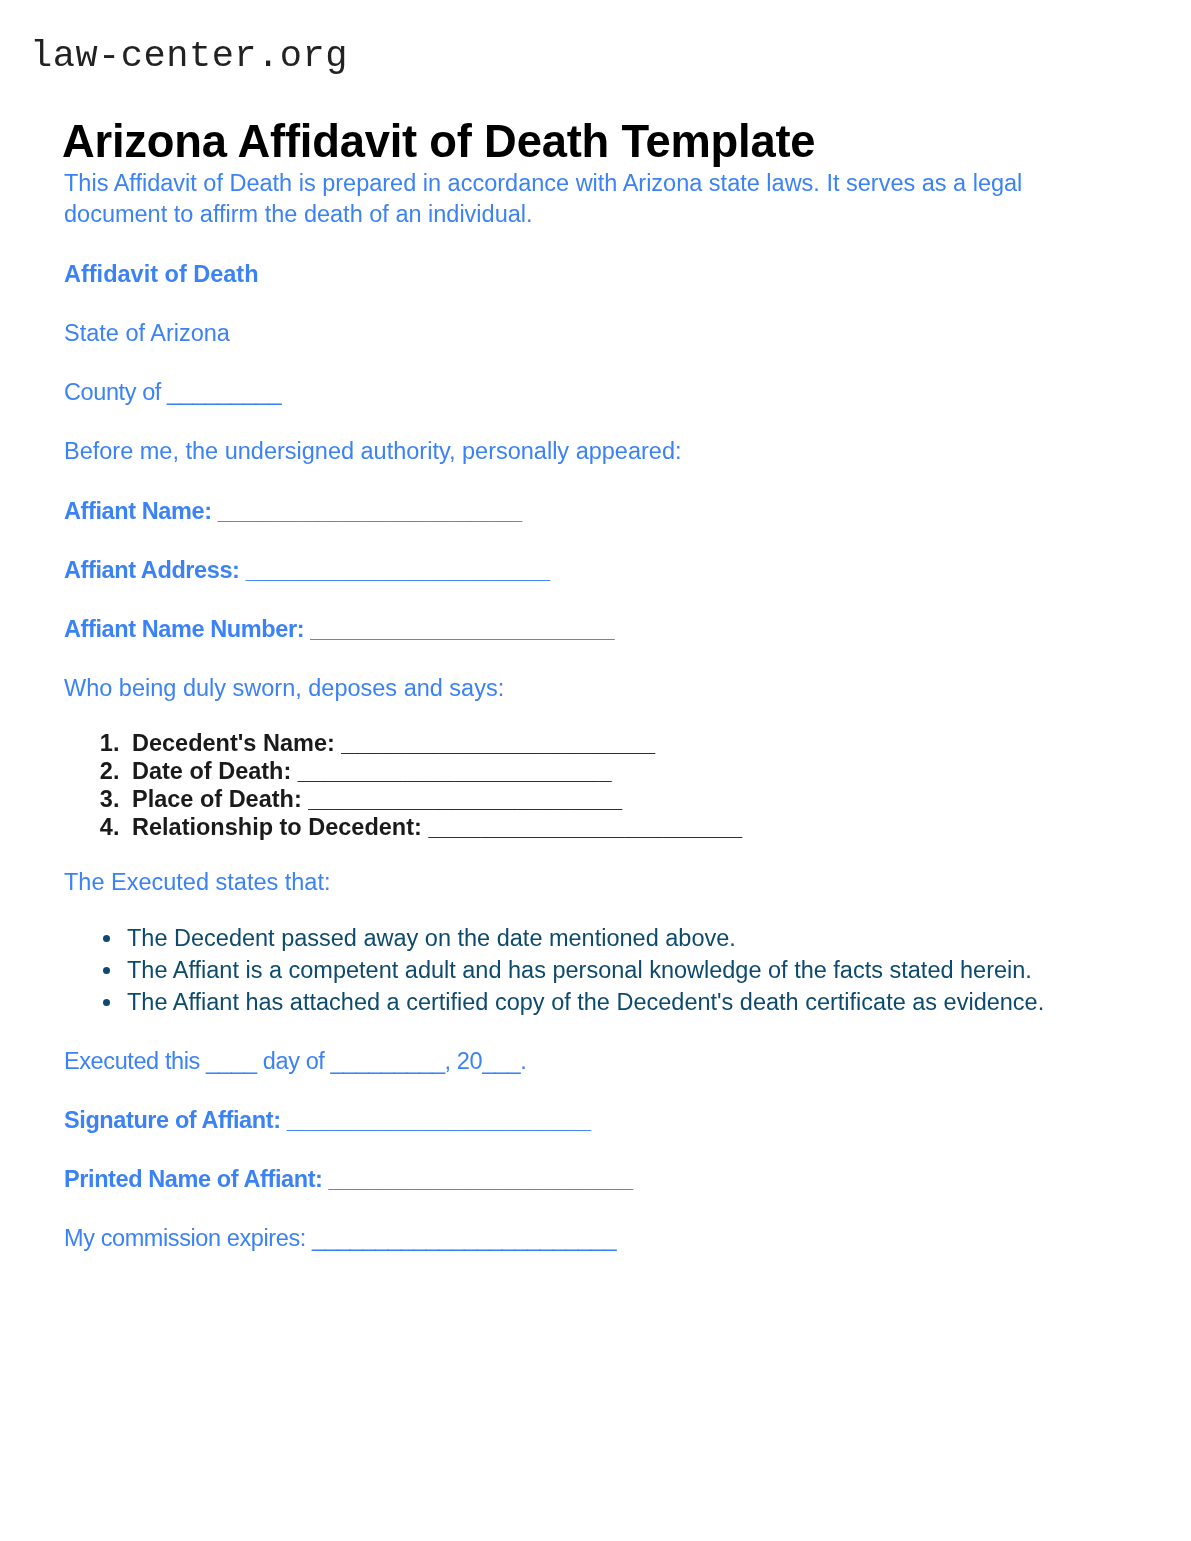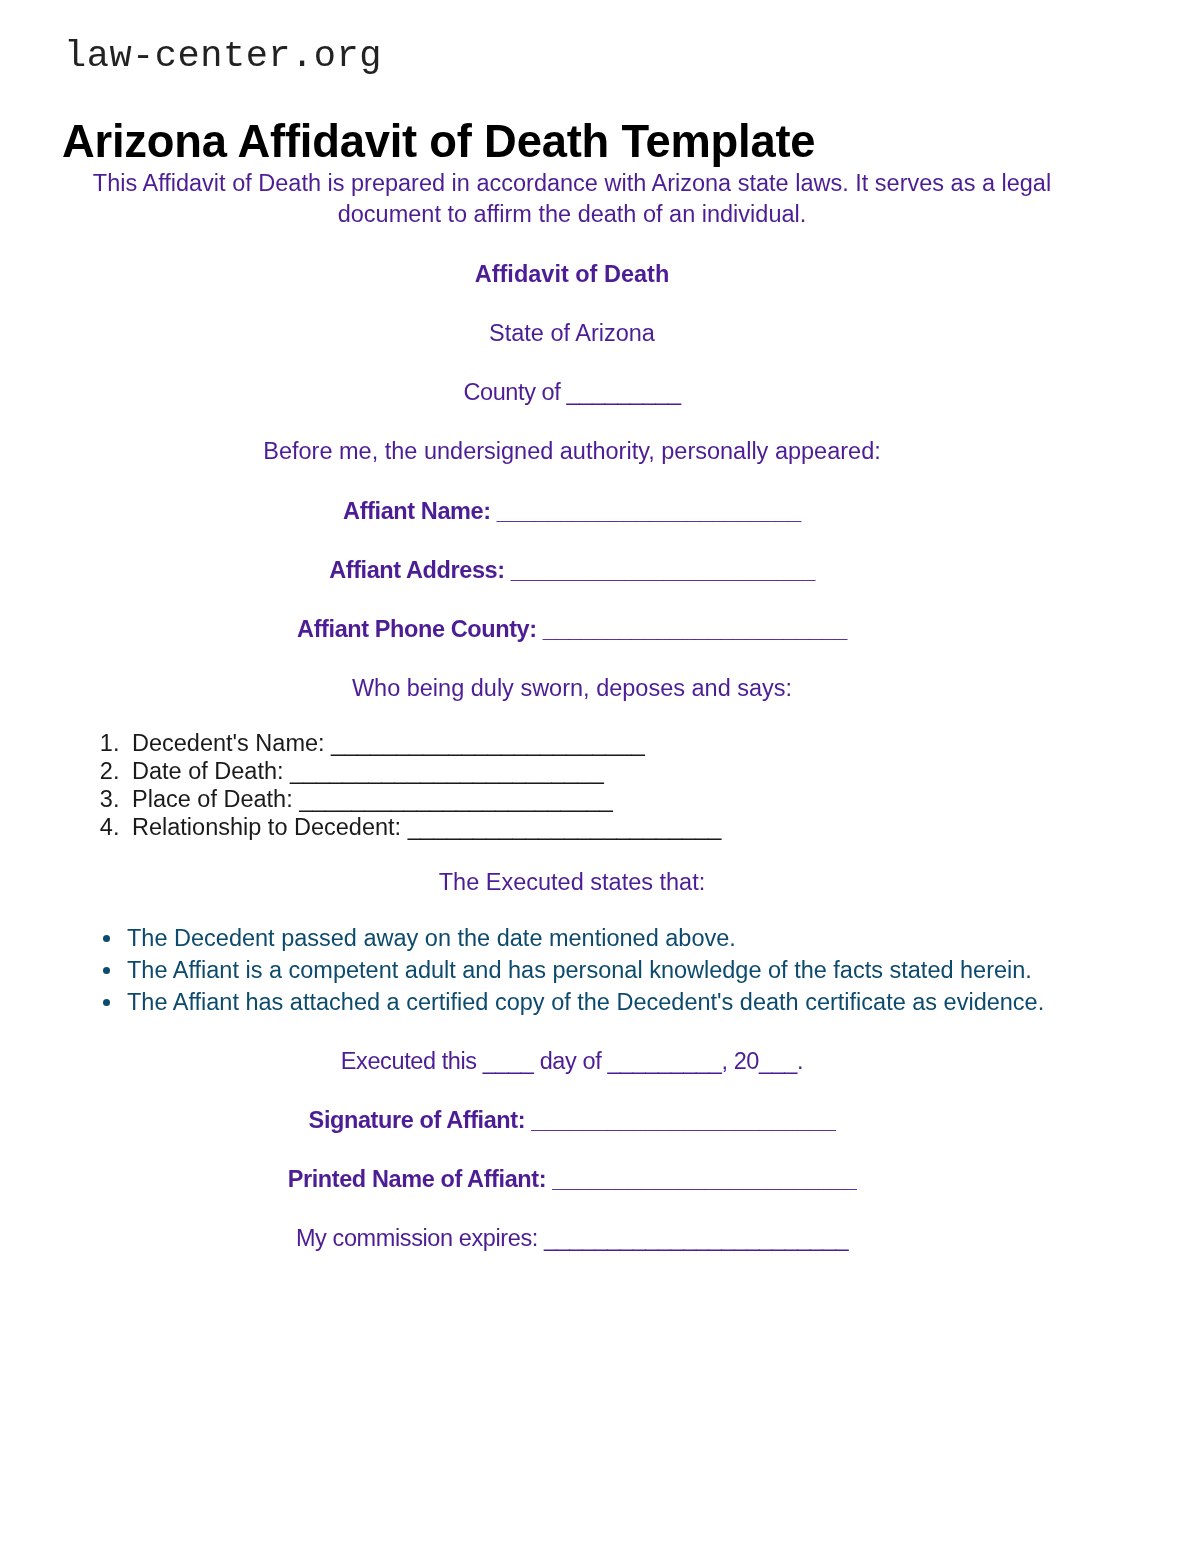--- a/index.html
+++ b/index.html
@@ -27,21 +27,20 @@
     position: absolute;
     left: 30px;
     top: 38px;
     font-family: "Liberation Mono", "DejaVu Sans Mono", monospace;
     font-size: 37px;
     font-weight: 400;
     letter-spacing: 0.5px;
     color: #222222;
     line-height: 1;
     white-space: nowrap;
-    margin-left: 34px;
   }
   .doc-title {
     position: absolute;
     left: 62px;
     top: 84px;
     font-family: "Liberation Sans Narrow", "Liberation Sans", sans-serif;
     font-size: 46px;
     font-weight: 700;
     letter-spacing: -0.2px;
     color: #000000;
@@ -54,22 +53,21 @@
     position: absolute;
     left: 64px;
     top: 168px;
     width: 1016px;
   }
   p.para {
     margin: 0 0 28px 0;
     font-size: 23.5px;
     line-height: 1.33;
     font-weight: 400;
-    color: #4c1d95;
-    text-align: center;
+    color: #3b82f6;
   }
   p.para.bold {
     font-weight: 700;
     margin-top: 6px;
   }
   p.tight {
     margin-bottom: 24px;
   }
   .blank {
     font-family: "Liberation Sans", sans-serif;
@@ -77,21 +75,21 @@
   }
   ol.num-list {
     margin: 0 0 26px 0;
     padding: 0 0 0 62px;
     list-style-position: outside;
     list-style-type: decimal;
   }
   ol.num-list li {
     font-size: 23.5px;
     line-height: 1.2;
-    font-weight: 400;
+    font-weight: 700;
     color: #1a1a1a;
     margin: 0;
     padding: 0 0 0 6px;
   }
   ul.bullet-list {
     margin: 0 0 28px 0;
     padding: 0 0 0 60px;
     list-style-position: outside;
     list-style-type: disc;
   }
@@ -125,21 +123,21 @@
     <p class="para">State of Arizona</p>
 
     <p class="para blank">County of _________</p>
 
     <p class="para">Before me, the undersigned authority, personally appeared:</p>
 
     <p class="para bold blank">Affiant Name: ________________________</p>
 
     <p class="para bold blank">Affiant Address: ________________________</p>
 
-    <p class="para bold blank">Affiant Phone County: ________________________</p>
+    <p class="para bold blank">Affiant Name Number: ________________________</p>
 
     <p class="para tight">Who being duly sworn, deposes and says:</p>
 
     <ol class="num-list">
       <li>Decedent's Name: ________________________</li>
       <li>Date of Death: ________________________</li>
       <li>Place of Death: ________________________</li>
       <li>Relationship to Decedent: ________________________</li>
     </ol>
 

